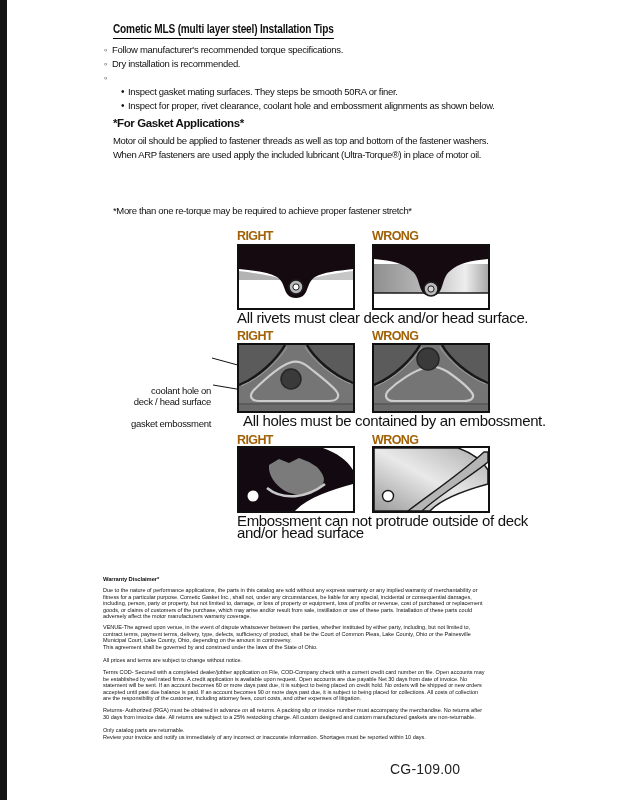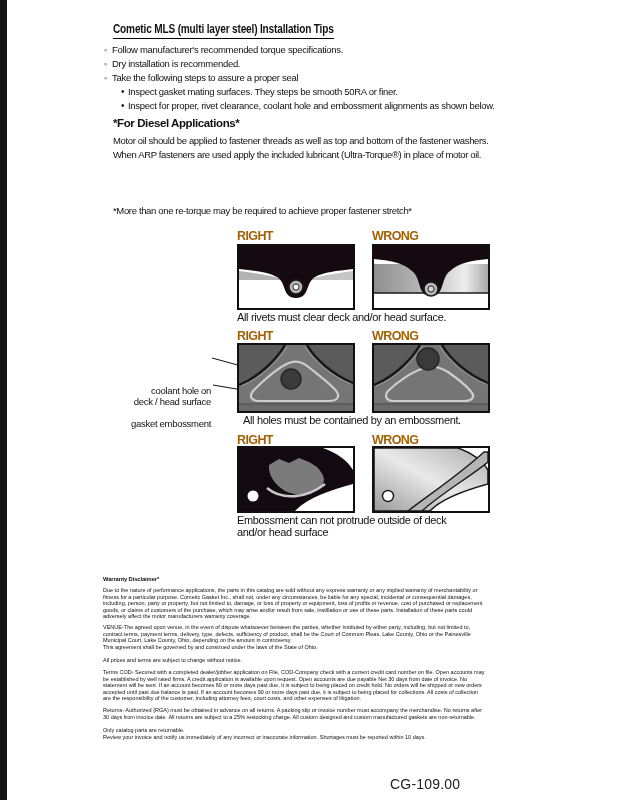--- a/index.html
+++ b/index.html
@@ -21,27 +21,27 @@
   .tip-row.sub .tip-marker{width:7px;font-size:10px;}
   .h2{
     left:113px;font-size:11.5px;font-weight:bold;letter-spacing:-0.4px;white-space:nowrap;
   }
   .body-par{
     left:113px;width:450px;font-size:9.5px;line-height:14px;letter-spacing:-0.35px;
     white-space:pre-line;
   }
   .fig-header{width:118px;text-align:left;font-size:12.5px;font-weight:bold;letter-spacing:-0.6px;color:#a16207;}
   .fig-box{width:118px;height:auto;border:2px solid #101010;box-sizing:border-box;background:#fff;font-size:0;}
-  .fig-caption{font-size:11px;letter-spacing:-0.35px;line-height:11.5px;white-space:pre-line;}
+  .fig-caption{font-size:15px;letter-spacing:-0.35px;line-height:11.5px;white-space:pre-line;}
   .fig-label{width:116px;text-align:right;font-size:9.5px;letter-spacing:-0.3px;line-height:11px;white-space:pre-line;margin-top:44px;}
   .warranty{left:103px;top:576px;width:430px;}
   .w-head{font-size:5.8px;font-weight:bold;letter-spacing:-0.1px;margin:0 0 5px 0;}
   .w-par{font-size:5.5px;line-height:6.6px;letter-spacing:0;margin:0;white-space:pre-line;}
   .gap4{margin-bottom:4px;} .gap5{margin-bottom:5px;} .gap7{margin-bottom:7px;}
-  .page-code{left:390px;top:761px;font-size:14px;letter-spacing:0.2px;color:#222;margin-top:15px;}
+  .page-code{left:390px;top:761px;font-size:14px;letter-spacing:0.2px;color:#222;}
   svg{display:block;}
 </style>
 </head>
 <body>
 
 <div class="page">
 
   <div class="abs edge-bar"></div>
 
   <div class="abs title">Cometic MLS (multi layer steel) Installation Tips</div>
@@ -50,33 +50,32 @@
     <div class="tip-row">
       <span class="tip-marker">◦</span>
       <span>Follow manufacturer's recommended torque specifications.</span>
     </div>
     <div class="tip-row">
       <span class="tip-marker">◦</span>
       <span>Dry installation is recommended.</span>
     </div>
     <div class="tip-row">
       <span class="tip-marker">◦</span>
-      <span>Take the following steps to assure a proper seal</span>
     </div>
     <div class="tip-row sub">
       <span class="tip-marker">•</span>
       <span>Inspect gasket mating surfaces.  They steps be smooth 50RA or finer.</span>
     </div>
     <div class="tip-row sub">
       <span class="tip-marker">•</span>
       <span>Inspect for proper, rivet clearance, coolant hole and embossment alignments as shown below.</span>
     </div>
   </div>
 
-  <div class="abs h2" style="top:117px;">*For Diesel Applications*</div>
+  <div class="abs h2" style="top:117px;">*For Gasket Applications*</div>
   <div class="abs body-par" style="top:134px;">Motor oil should be applied to fastener threads as well as top and bottom of the fastener washers.
 When ARP fasteners are used apply the included lubricant (Ultra-Torque®) in place of motor oil.</div>
   <div class="abs body-par" style="top:204px;">*More than one re-torque may be required to achieve proper fastener stretch*</div>
 
   <div class="abs fig-header" style="left:237px;top:229px;">RIGHT</div>
   <div class="abs fig-header" style="left:372px;top:229px;">WRONG</div>
 
   <div class="abs fig-box" style="left:237px;top:244px;">
     <svg width="114" height="62" viewBox="0 0 114 62">
       <rect width="114" height="62" fill="#ffffff"></rect>

